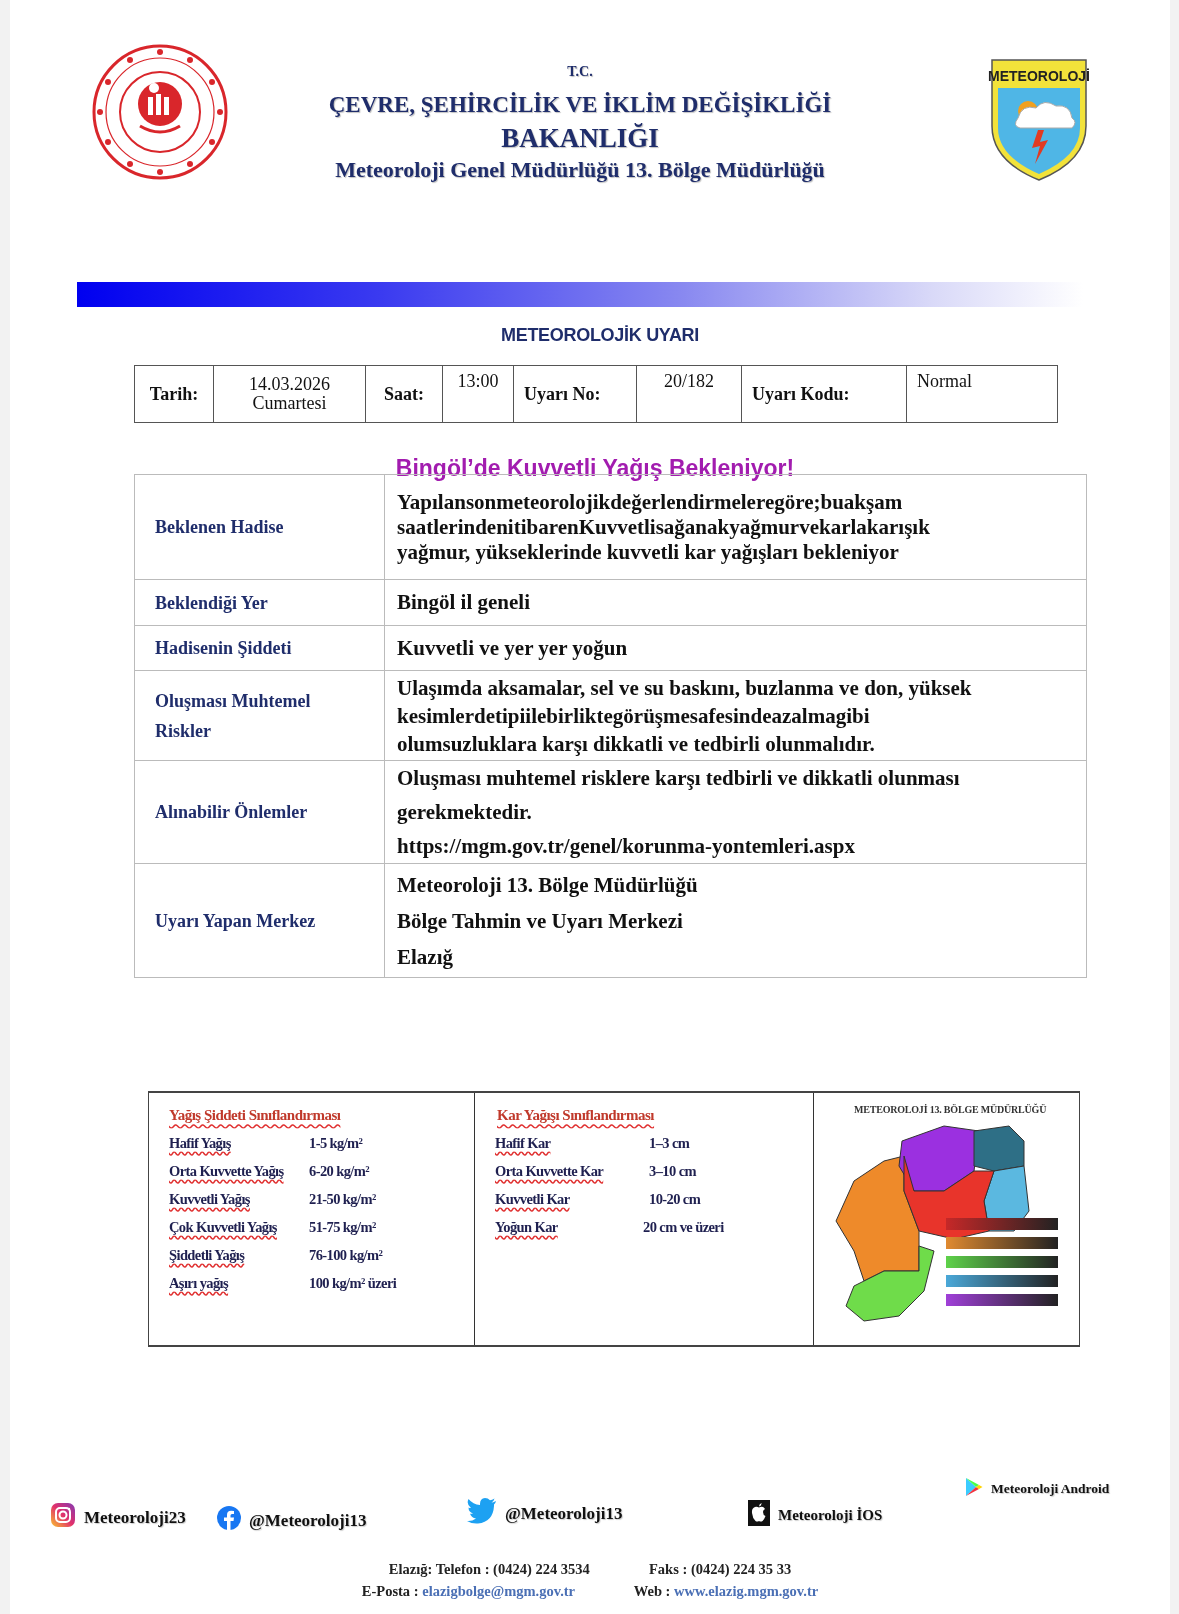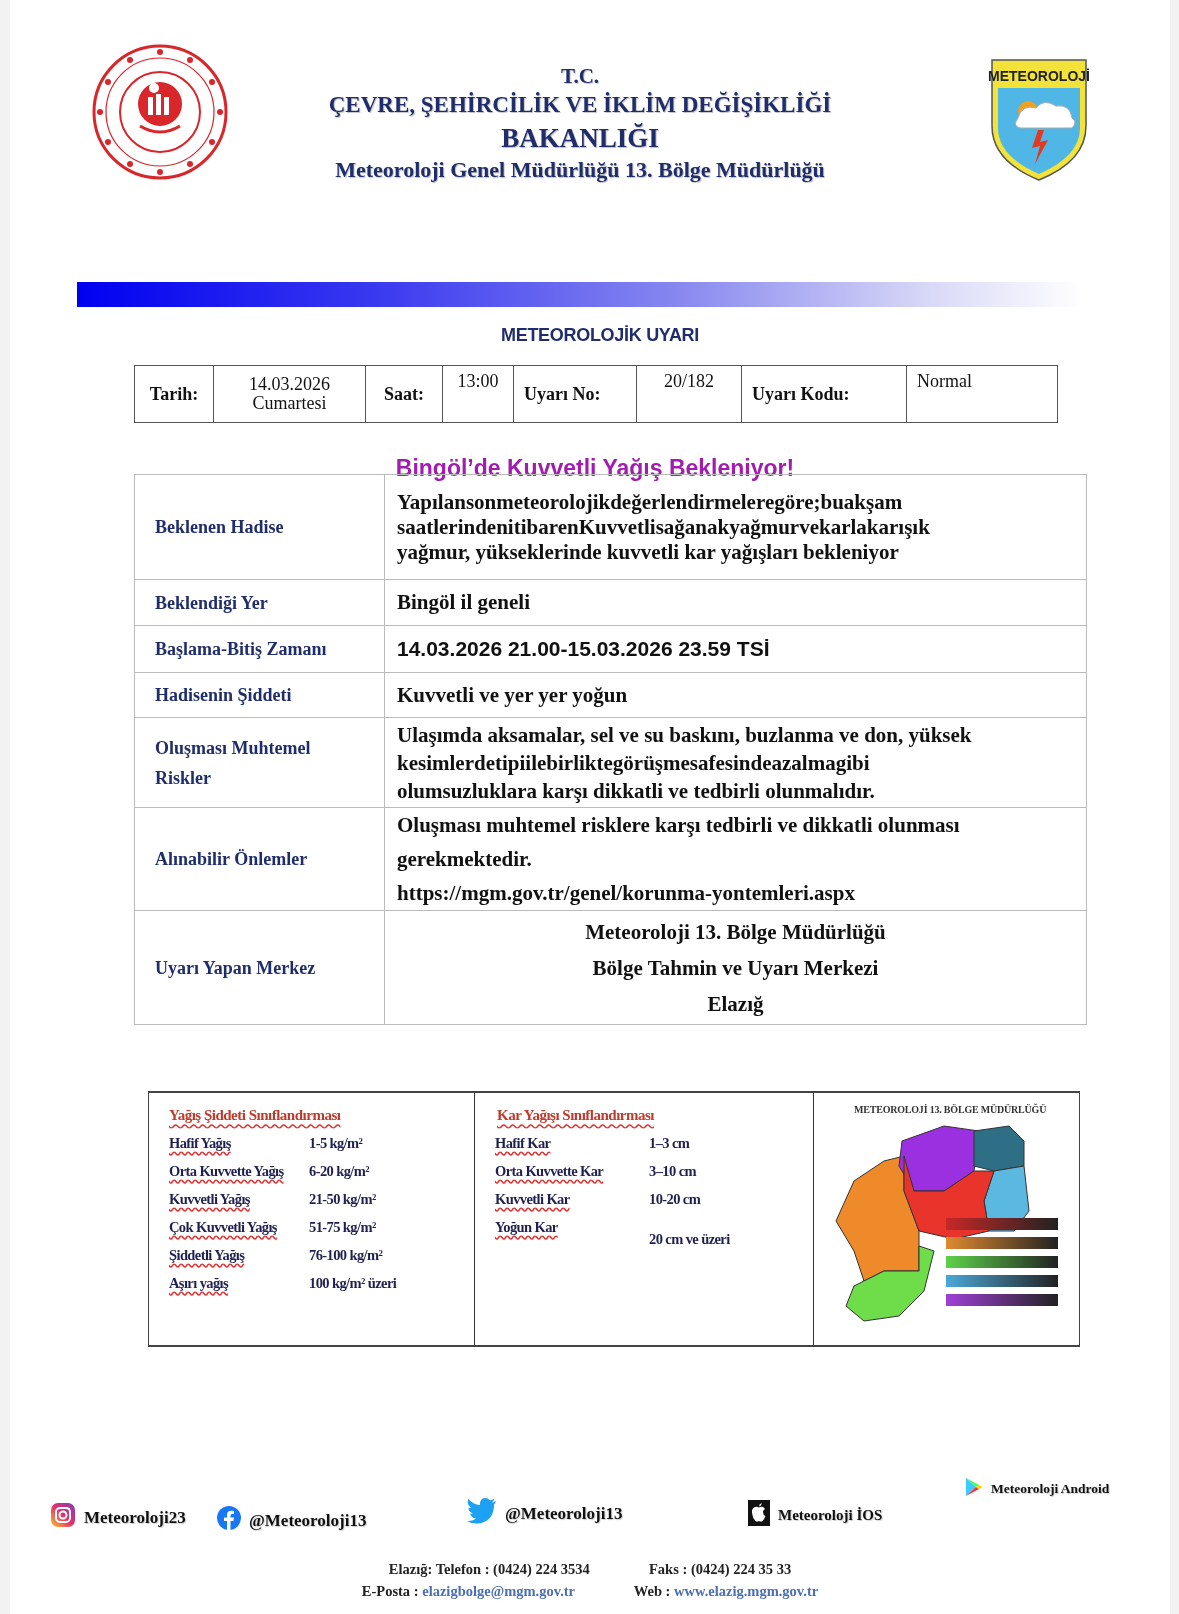--- a/index.html
+++ b/index.html
@@ -16,21 +16,21 @@
   .abs { position: absolute; }
 
   
   .seal { left: 80px; top: 42px; width: 140px; height: 140px; }
   .logo { left: 978px; top: 56px; width: 102px; height: 126px; }
   .hdr-line {
     left: 180px; width: 780px; text-align: center;
     font-weight: bold; color: #1f2d6b;
     text-shadow: 1px 1px 1px rgba(0,0,0,0.25);
   }
-  .hdr-tc { top: 64px; font-size: 21px; }
+  .hdr-tc { top: 64px; font-size: 14px; }
   .hdr-min { top: 92px; font-size: 23px; }
   .hdr-bak { top: 123px; font-size: 27px; }
   .hdr-sub { top: 157px; font-size: 22px; }
 
   .blue-bar {
     left: 67px; top: 282px; width: 1006px; height: 25px;
     background: linear-gradient(to right, #0000f0 0%, #3a3af0 30%, #8888f0 60%, #d9d9f8 85%, #ffffff 100%);
   }
 
   .doc-title {
@@ -65,21 +65,21 @@
   }
   .main-table td { border: 1.5px solid #bbb; vertical-align: middle; }
   .main-table td.k {
     width: 228px; padding-left: 20px; font-size: 18px; font-weight: bold;
     color: #1f2d6b; line-height: 30px;
   }
   .main-table td.v {
     padding: 0 12px 0 12px; font-size: 21px; font-weight: bold; color: #111;
   }
   .v.sans { font-family: "Liberation Sans", sans-serif; font-size: 19px; }
-  .v.center { text-align: center; font-size: 19px; line-height: 36px; }
+  .v.center { font-size: 19px; line-height: 36px; }
   .r1 { height: 105px; }
   .r2 { height: 46px; }
   .r3 { height: 47px; }
   .r4 { height: 45px; }
   .r5 { height: 90px; }
   .r6 { height: 103px; }
   .r7 { height: 114px; }
   .jl { display: flex; justify-content: space-between; }
   .v .line { display: block; }
 
@@ -195,24 +195,20 @@
       <td class="v">
         <span class="line jl"><span>Yapılan</span><span>son</span><span>meteorolojik</span><span>değerlendirmelere</span><span>göre;</span><span>bu</span><span>akşam</span></span>
         <span class="line jl"><span>saatlerinden</span><span>itibaren</span><span>Kuvvetli</span><span>sağanak</span><span>yağmur</span><span>ve</span><span>karla</span><span>karışık</span></span>
         <span class="line">yağmur, yükseklerinde kuvvetli kar yağışları bekleniyor</span>
       </td>
     </tr>
     <tr class="r2">
       <td class="k">Beklendiği Yer</td>
       <td class="v">Bingöl il geneli</td>
     </tr>
-    <tr class="r3">
-      <td class="k">Başlama-Bitiş Zamanı</td>
-      <td class="v sans">14.03.2026 21.00-15.03.2026 23.59 TSİ</td>
-    </tr>
     <tr class="r4">
       <td class="k">Hadisenin Şiddeti</td>
       <td class="v">Kuvvetli ve yer yer yoğun</td>
     </tr>
     <tr class="r5">
       <td class="k">
         <div>Oluşması Muhtemel</div>
         <div>Riskler</div>
       </td>
       <td class="v" style="line-height:28px">
@@ -251,21 +247,21 @@
           <div class="cls-row" style="top: 154px;"><span class="nm">Şiddetli Yağış</span><span class="vl" style="left: 140px;">76-100 kg/m²</span></div>
           <div class="cls-row" style="top: 182px;"><span class="nm">Aşırı yağış</span><span class="vl" style="left: 140px;">100 kg/m² üzeri</span></div>
         </div>
     </div>
     <div class="class-col col2">
       <div class="cls-title" style="left:22px; top:14px;">Kar Yağışı Sınıflandırması</div>
       <div id="snow-rows">
           <div class="cls-row" style="top: 42px;"><span class="nm">Hafif Kar</span><span class="vl" style="left: 154px;">1–3 cm</span></div>
           <div class="cls-row" style="top: 70px;"><span class="nm">Orta Kuvvette Kar</span><span class="vl" style="left: 154px;">3–10 cm</span></div>
           <div class="cls-row" style="top: 98px;"><span class="nm">Kuvvetli Kar</span><span class="vl" style="left: 154px;">10-20 cm</span></div>
-          <div class="cls-row" style="top: 126px;"><span class="nm">Yoğun Kar</span><span class="vl" style="left: 154px; margin-top: 12px;">20 cm ve üzeri</span></div>
+          <div class="cls-row" style="top: 126px;"><span class="nm">Yoğun Kar</span><span class="vl" style="left: 148px;">20 cm ve üzeri</span></div>
         </div>
     </div>
     <div class="class-col col3">
       <div class="map-title">METEOROLOJİ 13. BÖLGE MÜDÜRLÜĞÜ</div>
       <svg class="abs" style="left:10px; top:28px;" width="250" height="215" viewBox="0 0 250 215">
         <path id="rg-orange" d="M12 100 L30 60 L60 40 L80 35 L80 70 L95 110 L95 150 L60 150 L40 160 L30 130 Z" stroke="#333" stroke-width="1" fill="#ee8a2a"></path>
         <path id="rg-purple" d="M78 20 L120 5 L155 10 L150 50 L120 70 L90 70 L75 45 Z" stroke="#333" stroke-width="1" fill="#9b30e0"></path>
         <path id="rg-darkteal" d="M150 10 L185 5 L200 20 L200 45 L170 50 L150 45 Z" stroke="#333" stroke-width="1" fill="#2e6f86"></path>
         <path id="rg-lightblue" d="M170 50 L200 45 L205 90 L190 110 L165 110 L160 80 Z" stroke="#333" stroke-width="1" fill="#5bb8e0"></path>
         <path id="rg-red" d="M80 35 L90 70 L120 70 L150 50 L170 50 L160 80 L165 110 L130 118 L95 110 L80 70 Z" stroke="#333" stroke-width="1" fill="#e8342b"></path>

